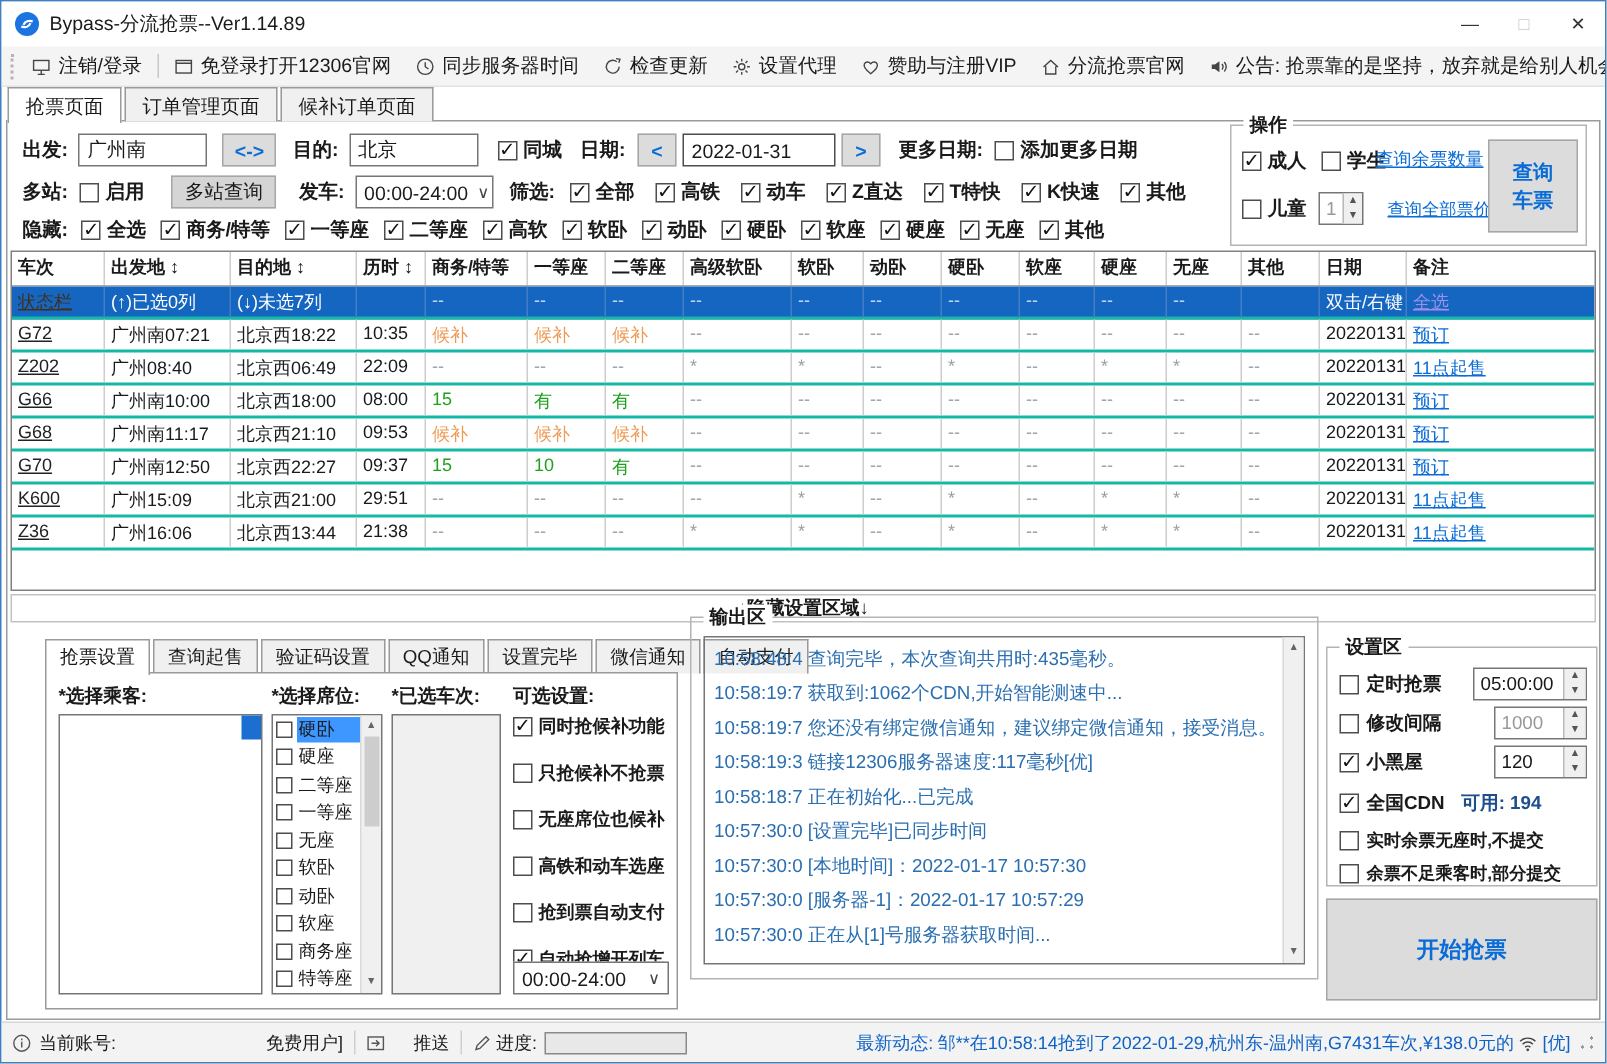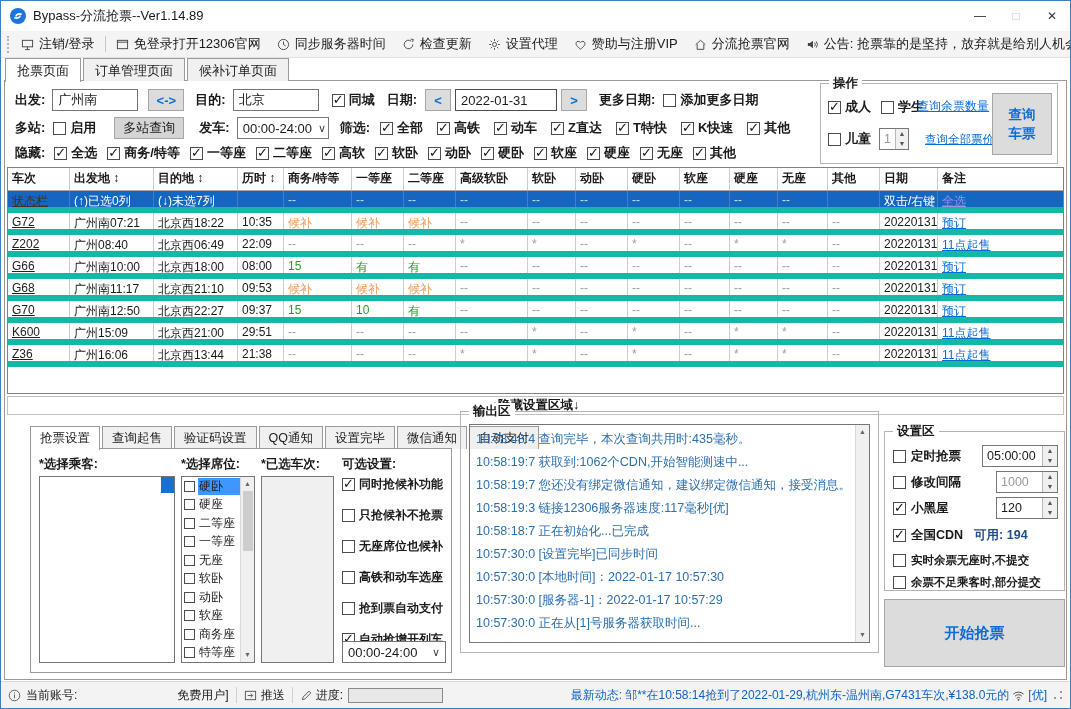--- a/index.html
+++ b/index.html
@@ -49,21 +49,21 @@
   .group{position:absolute;border:1px solid #b4b4b4}
   .legend{position:absolute;top:-9px;left:8px;background:#fff;padding:0 4px;font-size:12.5px;font-weight:700}
 
   
   #opbox{right:8px;top:2px;width:238px;height:81px}
   .oprow{position:absolute;display:flex;align-items:center;height:22px}
   #qbtn{position:absolute;right:5px;top:9px;width:60px;height:62px;flex-direction:column;line-height:19px;font-size:13.5px}
 
   
   .tbl{position:absolute;left:2px;right:2px;top:86px;height:227px;border:1px solid #808080;background:#fff;overflow:hidden}
-  .tr{display:flex;height:22px;border-bottom:6px solid #14b8a6}
+  .tr{display:flex;height:22px;border-bottom:2px solid #14b8a6}
   .tr.head{height:23px;font-weight:700;border-bottom:1px solid #aaa}
   .td{flex:none;border-right:1px solid #cdcdcd;padding:2px 4px;font-size:12px;white-space:nowrap;overflow:hidden}
   .td.last{flex:1;border-right:none}
   .tr.sel{background:#1566c0;color:#fff}
   .tr.sel .td{border-right-color:#447fc6;border-bottom-color:#1566c0}
   .c-o{color:#ed9a55}.c-g{color:#1fa11f}.c-x{color:#9aa0a6}
   .sel .c-x{color:#c9ddf3}
   .trainlink{color:#222;text-decoration:underline;cursor:pointer}
   .sel .trainlink{color:#43301f}
   .sel .link{color:#9e8fe8}
@@ -746,21 +746,21 @@
       </span>
     <span style="margin-left:5px">当前账号:</span>
     <span style="margin-left:100px">免费用户]</span>
     <span class="sb-sep"></span>
     <span class="sb-ic">
         <svg viewBox="0 0 14 14">
           <rect x="1.5" y="2.5" width="11" height="9" fill="none" stroke="#555"></rect>
           <path d="M4 7h5M7.2 4.8 9.4 7l-2.2 2.2" fill="none" stroke="#555"></path>
         </svg>
       </span>
-    <span style="margin-left:4px">推送</span>
+    <span style="margin-left:19px">推送</span>
     <span class="sb-sep"></span>
     <span class="sb-ic">
         <svg viewBox="0 0 14 14">
           <path d="M2.5 11.5l.8-2.8 6.4-6.4 2 2-6.4 6.4z" fill="none" stroke="#555"></path>
         </svg>
       </span>
     <span style="margin-left:3px">进度:</span>
     <span id="progressbar"></span>
     <span id="latest">
       <span>最新动态:</span>

